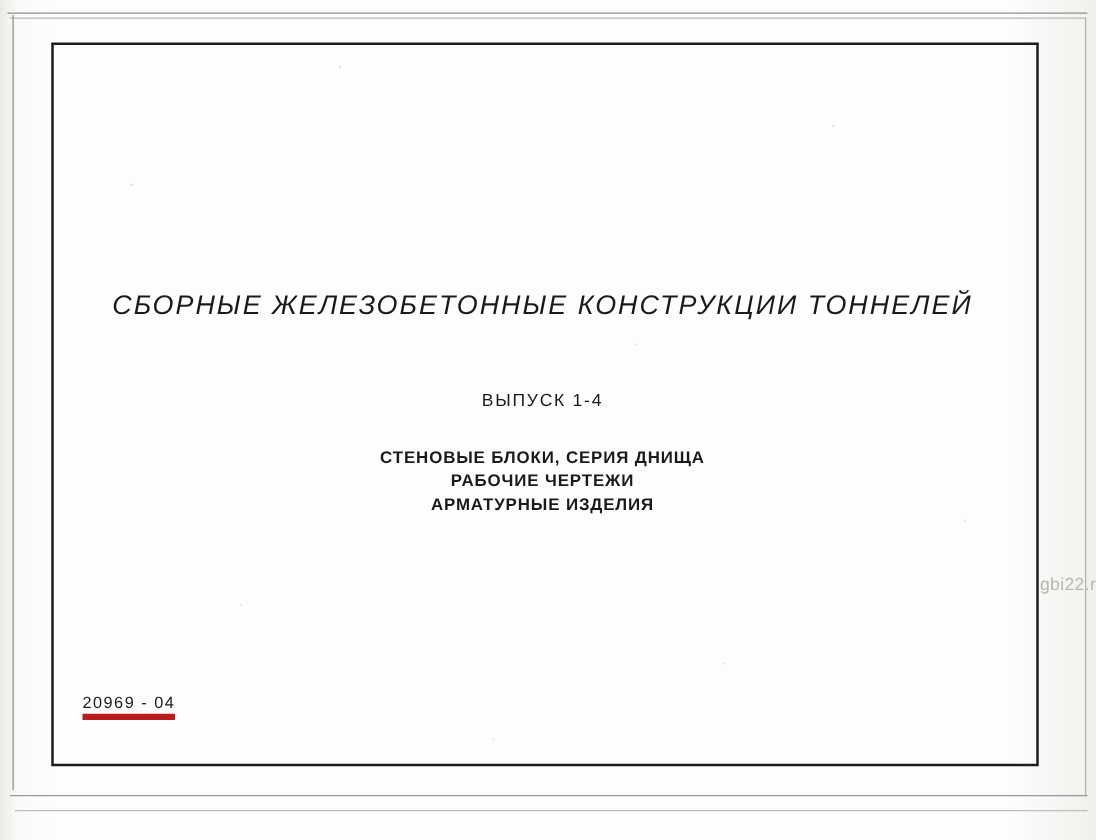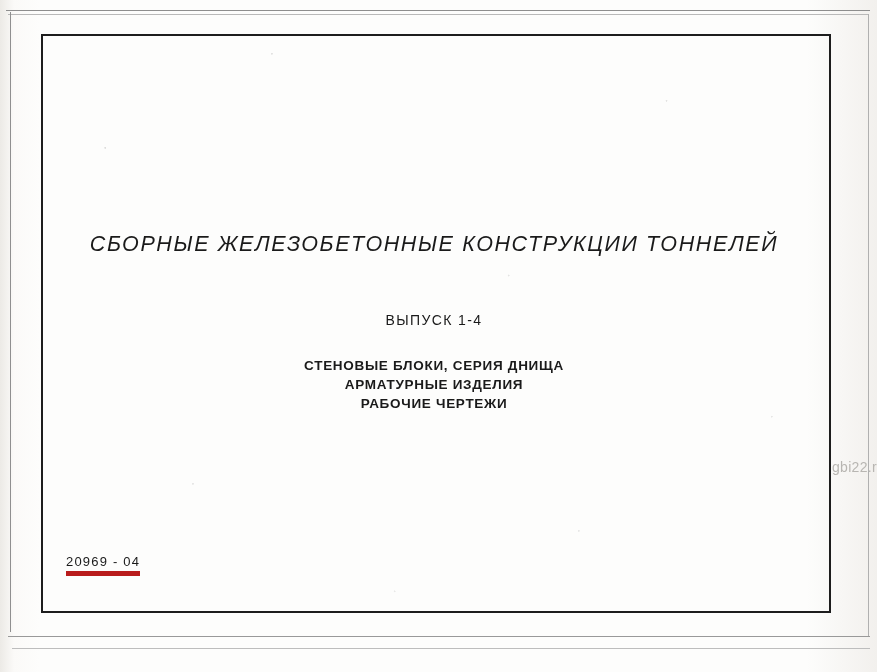--- a/index.html
+++ b/index.html
@@ -228,22 +228,22 @@
   <div class="content">
 
 
 
     <div class="line main-title">СБОРНЫЕ ЖЕЛЕЗОБЕТОННЫЕ КОНСТРУКЦИИ ТОННЕЛЕЙ</div>
 
     <div class="line issue">ВЫПУСК 1-4</div>
 
     <div class="subtitles">
       <div class="line">СТЕНОВЫЕ БЛОКИ, СЕРИЯ ДНИЩА</div>
+      <div class="line">РАБОЧИЕ ЧЕРТЕЖИ</div>
       <div class="line">АРМАТУРНЫЕ ИЗДЕЛИЯ</div>
-      <div class="line">РАБОЧИЕ ЧЕРТЕЖИ</div>
     </div>
 
     <div class="doc-code">20969 - 04</div>
 
   </div>
 
   <div class="watermark">gbi22.ru</div>
 
   <div class="speckles"></div>
 

